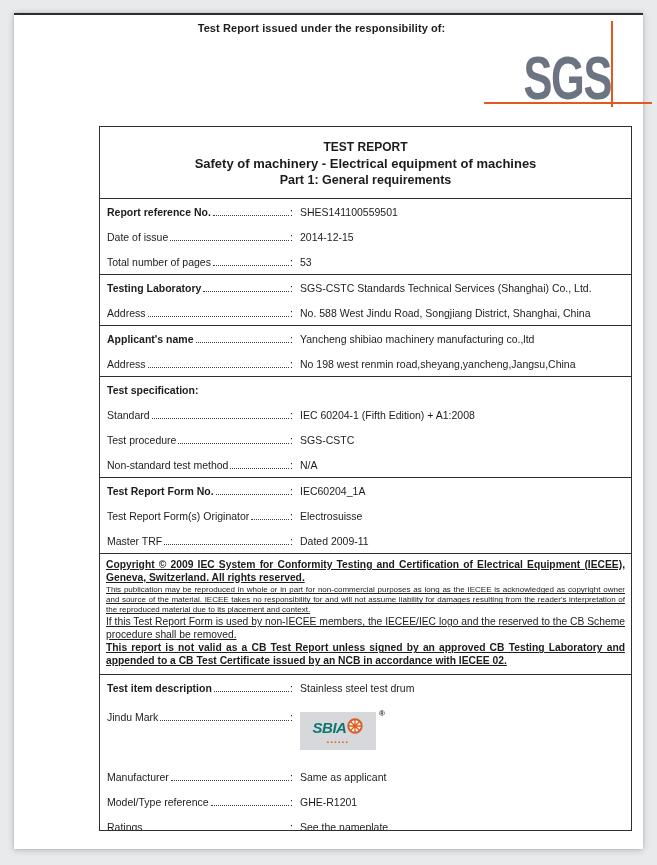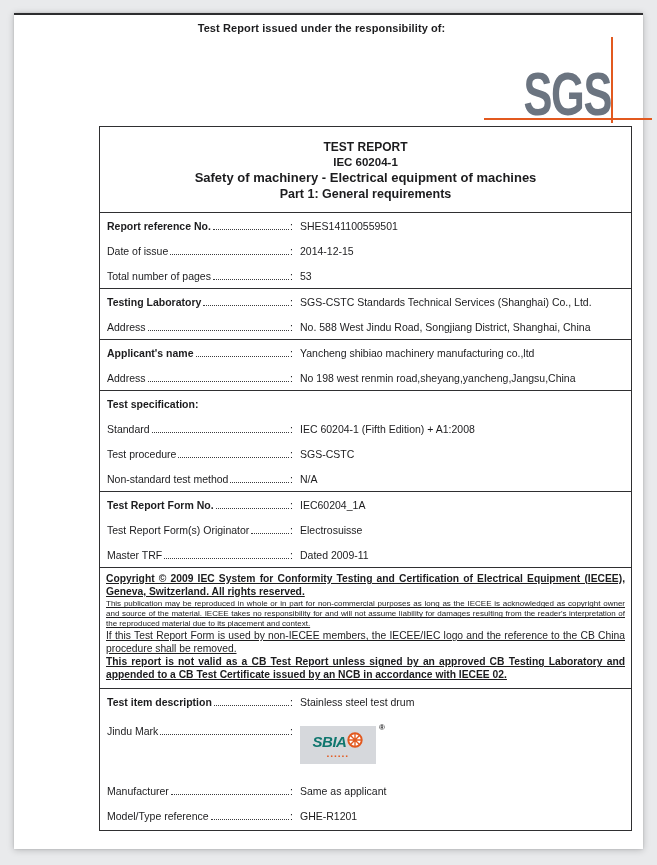--- a/index.html
+++ b/index.html
@@ -20,21 +20,21 @@
     border-top:2.5px solid #2d2d2f;
     box-shadow:0 1px 7px rgba(0,0,0,.22), 0 0 2px rgba(0,0,0,.12);
   }
 
   .header-note {
     position:absolute; top:7px; left:0; right:14px;
     text-align:center; font-weight:bold; font-size:11px; letter-spacing:.1px;
   }
 
   
-  .sgs-logo { position:absolute; top:22px; left:468px; width:158px; height:86px; }
+  .sgs-logo { position:absolute; top:6px; left:468px; width:158px; height:86px; }
   .sgs-text {
     position:absolute; right:29px; bottom:5px;
     font-weight:bold; font-size:62px; line-height:48px;
     color:#6b7480; letter-spacing:-2px;
     transform:scaleX(.70); transform-origin:right bottom;
   }
   .sgs-vline { position:absolute; right:27px; top:0; width:2px; height:86px; }
   .sgs-hline { position:absolute; left:2px; right:-12px; bottom:3px; height:2px; }
 
   
@@ -98,21 +98,20 @@
     <div class="sgs-logo">
       <div class="sgs-vline" style="background: rgb(226, 89, 31);"></div>
       <div class="sgs-hline" style="background: rgb(226, 89, 31);"></div>
       <div class="sgs-text" style="color: rgb(107, 116, 128);">SGS</div>
     </div>
 
     <div class="doc-table">
 
       <div class="sect title-cell">
         <div class="t1">TEST REPORT</div>
-        <div class="t2">IEC 60204-1</div>
         <div class="t3">Safety of machinery - Electrical equipment of machines</div>
         <div class="t4">Part 1: General requirements</div>
       </div>
 
       <div class="sect">
         <div class="row">
           <div class="lblbox">
               <span class="lbl b">Report reference No.</span>
               <span class="leader"></span>
             </div>
@@ -219,21 +218,21 @@
               <span class="lbl">Master TRF</span>
               <span class="leader"></span>
             </div>
           <div class="val">Dated 2009-11</div>
         </div>
       </div>
 
       <div class="sect copyright">
         <div class="cp-bold">Copyright © 2009 IEC System for Conformity Testing and Certification of Electrical Equipment (IECEE), Geneva, Switzerland. All rights reserved.</div>
         <div class="cp-small">This publication may be reproduced in whole or in part for non-commercial purposes as long as the IECEE is acknowledged as copyright owner and source of the material. IECEE takes no responsibility for and will not assume liability for damages resulting from the reader's interpretation of the reproduced material due to its placement and context.</div>
-        <div class="cp-norm">If this Test Report Form is used by non-IECEE members, the IECEE/IEC logo and the reference to the CB China procedure shall be removed.</div>
+        <div class="cp-norm">If this Test Report Form is used by non-IECEE members, the IECEE/IEC logo and the reserved to the CB Scheme procedure shall be removed.</div>
         <div class="cp-bold2">This report is not valid as a CB Test Report unless signed by an approved CB Testing Laboratory and appended to a CB Test Certificate issued by an NCB in accordance with IECEE 02.</div>
       </div>
 
       <div class="sect">
         <div class="row tall">
           <div class="lblbox">
               <span class="lbl b">Test item description</span>
               <span class="leader"></span>
             </div>
           <div class="val">Stainless steel test drum</div>

